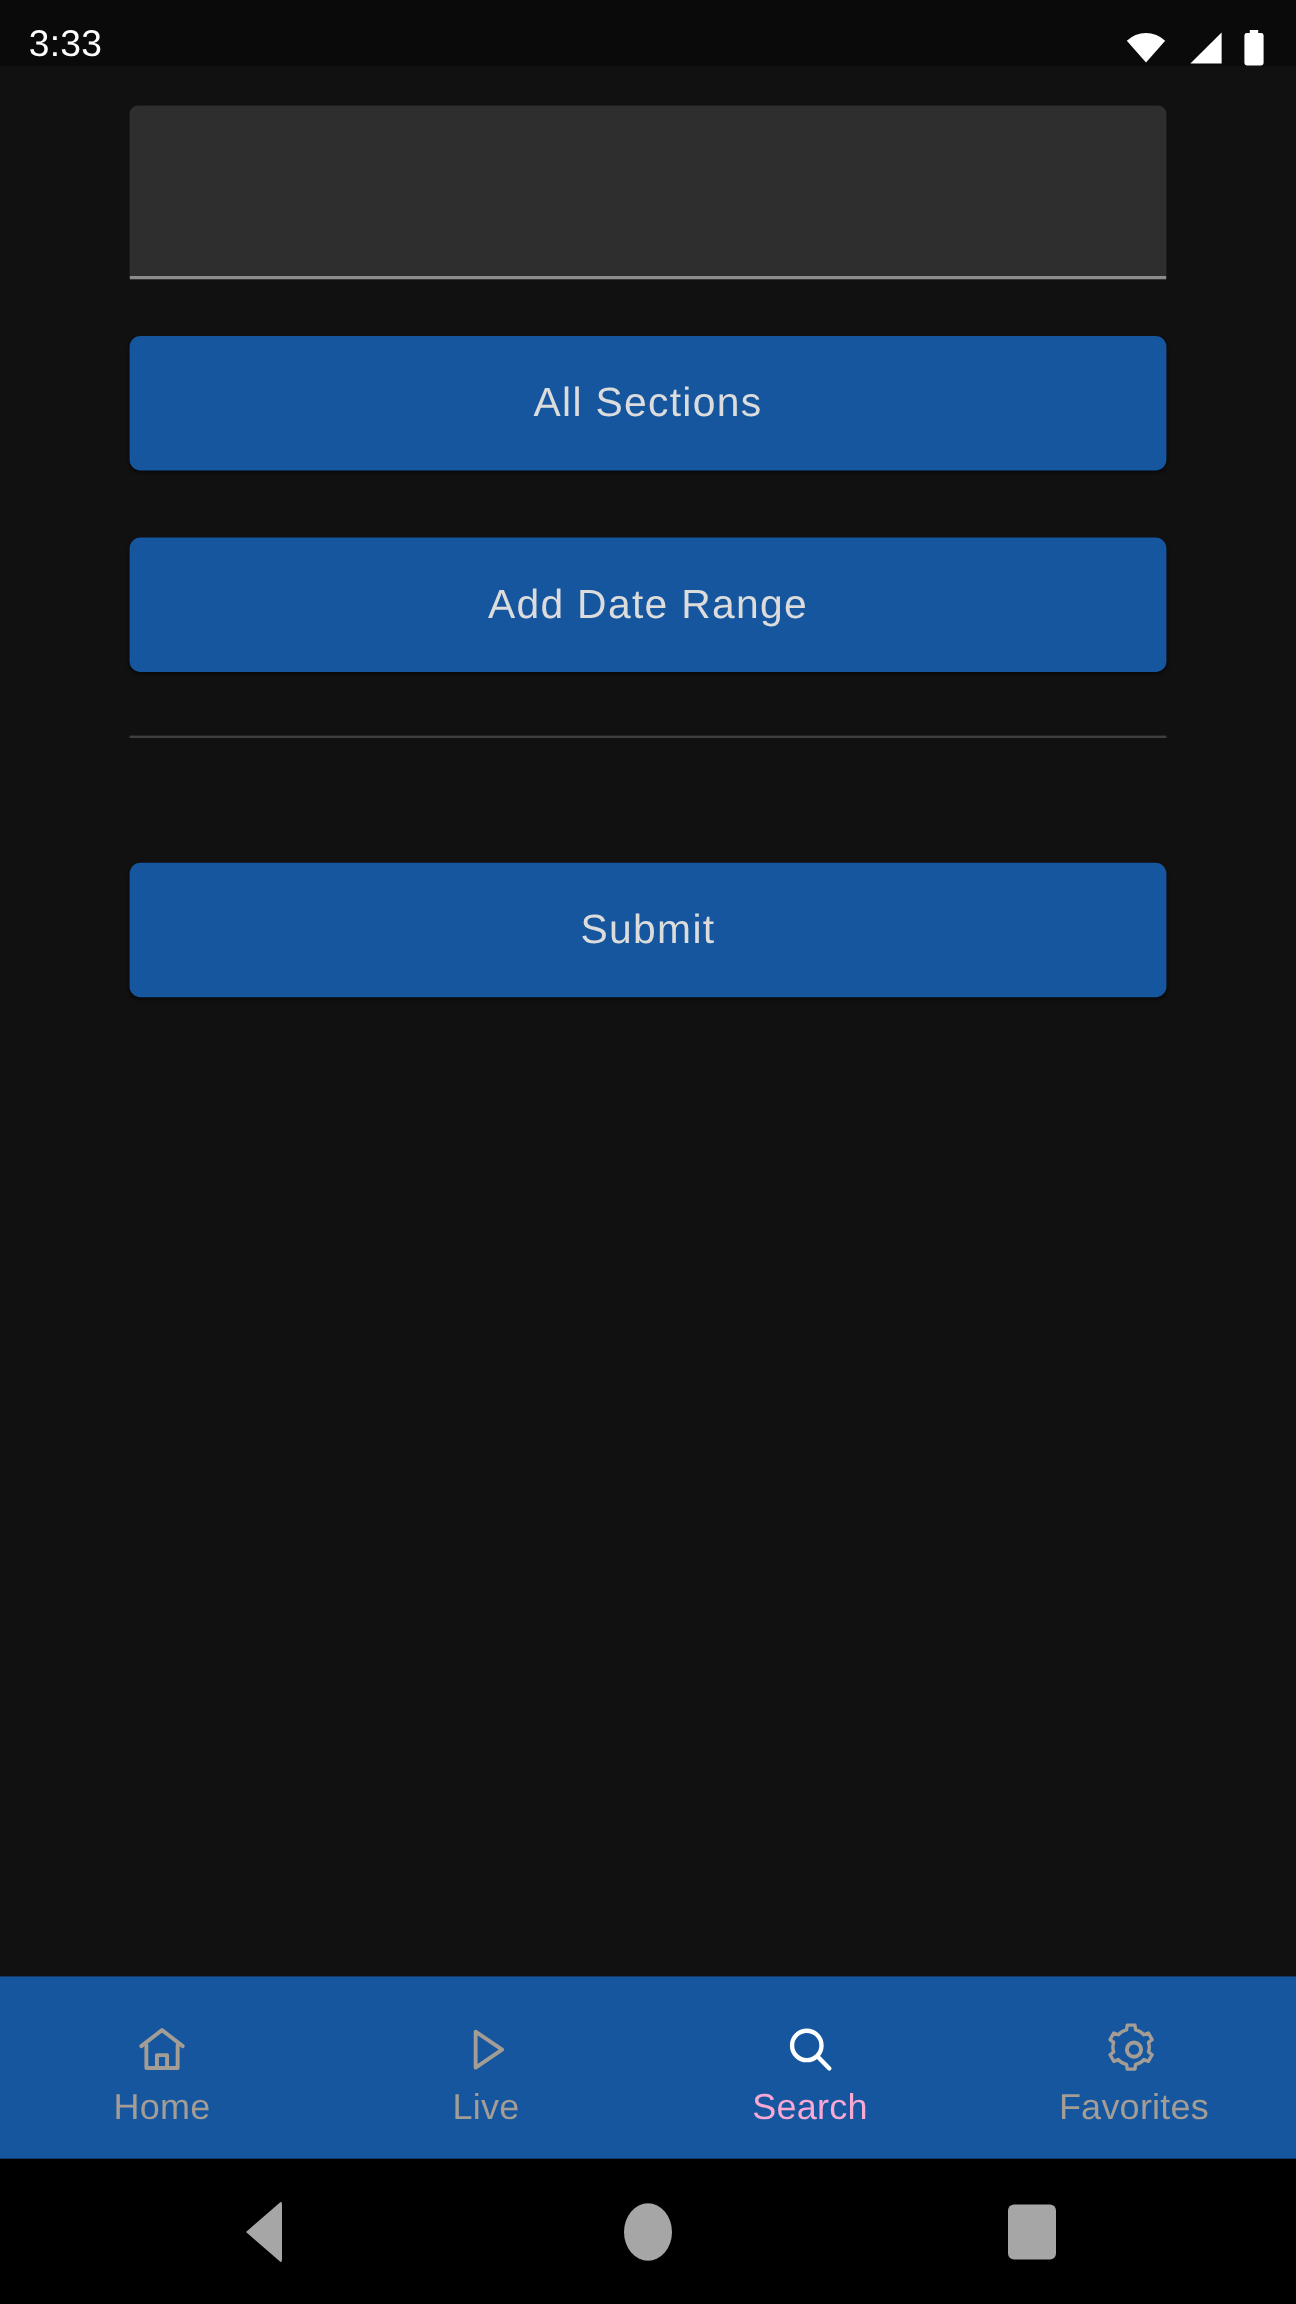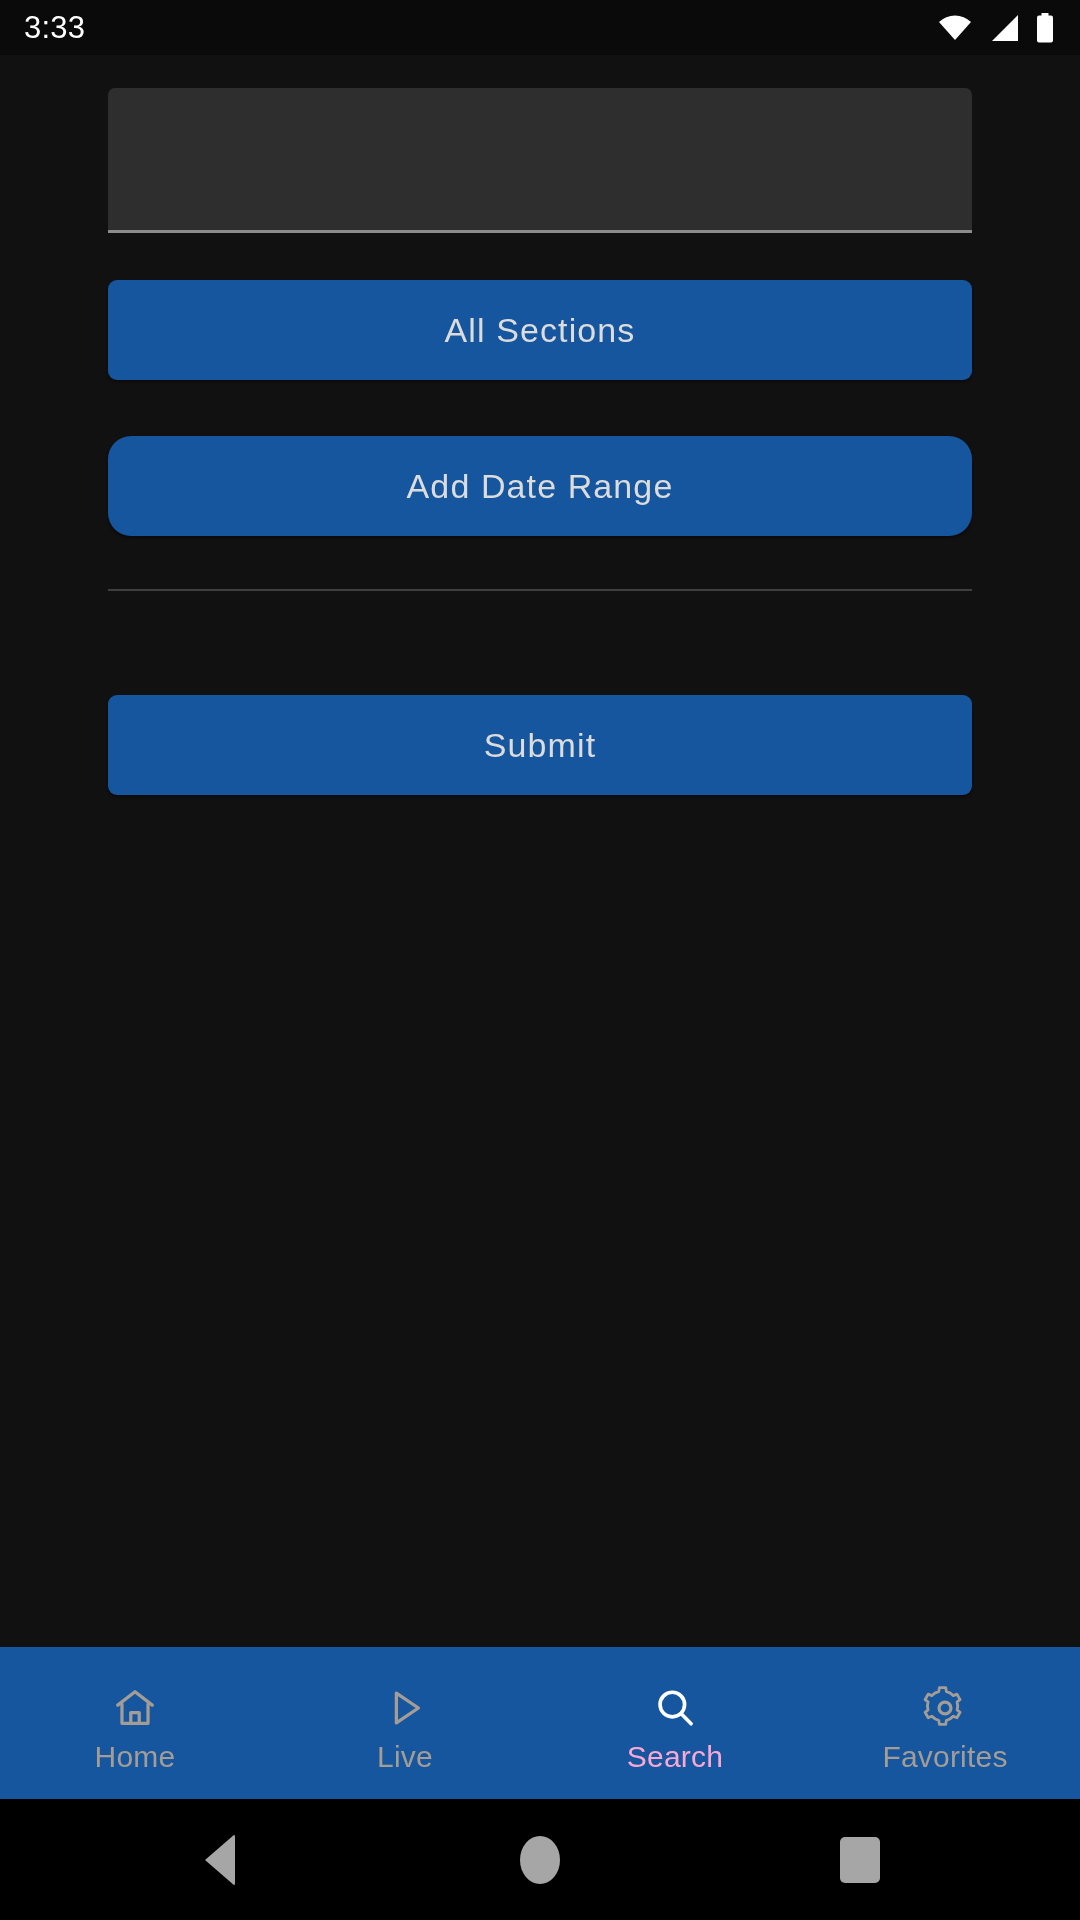--- a/index.html
+++ b/index.html
@@ -13,21 +13,21 @@
     position:relative;
     width:1080px; height:1920px;
     background:#111111;
     display:flex; flex-direction:column;
   }
 
   
   #status-bar {
     height:55px; flex:0 0 55px;
     background:#0a0a0a;
-    display:flex; align-items:center; justify-content:space-between;
+    display:flex; align-items:flex-end; justify-content:space-between;
     padding:0 26px 0 24px;
   }
   #status-clock {
     color:#ffffff; font-size:31px; letter-spacing:0.2px;
   }
   #status-icons { display:flex; align-items:center; gap:17px; }
   .sysicon { display:block; }
 
   
   #content {
@@ -54,34 +54,34 @@
     font-family:"Liberation Sans", sans-serif;
     font-size:30px;
     padding:18px 22px;
   }
   #text-field::placeholder { color:#8a8a8a; }
 
   
   .btn {
     display:block;
     width:100%;
-    height:100px;
+    height:112px;
     background:#15569f;
     border:none;
     border-radius:9px;
     color:#dcdcdc;
     font-family:"Liberation Sans", sans-serif;
     font-size:34px;
     letter-spacing:1.1px;
     text-align:center;
     cursor:pointer;
     box-shadow:0 2px 3px rgba(0,0,0,0.45);
   }
   #all-sections-button { margin-top:47px; }
-  #add-date-range-button { margin-top:56px;border-radius:23px; }
+  #add-date-range-button { margin-top:56px; }
   #submit-button { margin-top:104px; }
 
   .divider {
     height:2px;
     background:#3f3f3f;
     margin-top:53px;
   }
 
   
   #bottom-nav {

